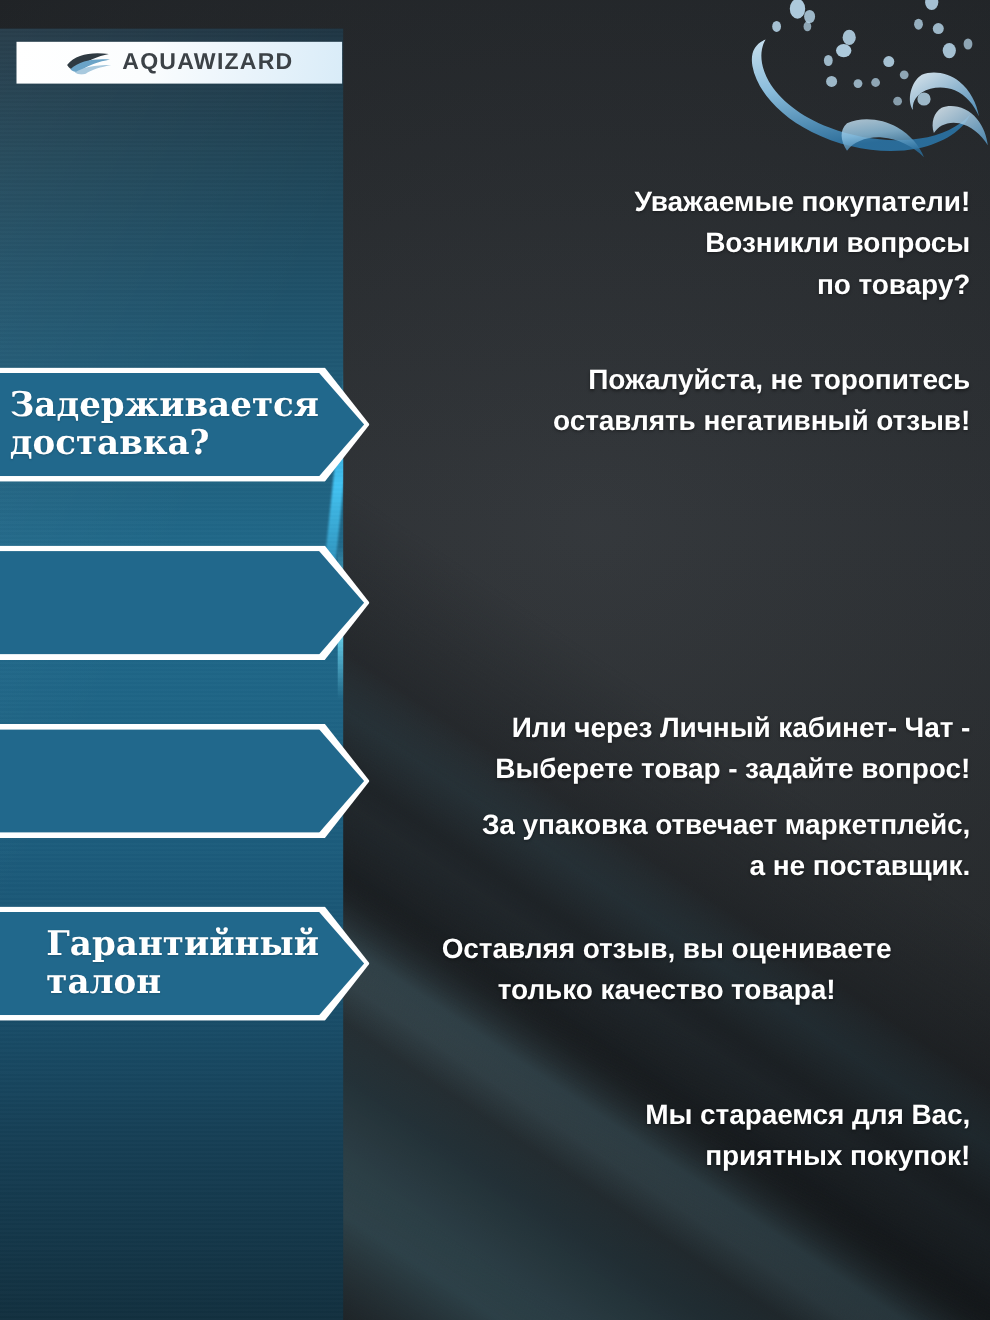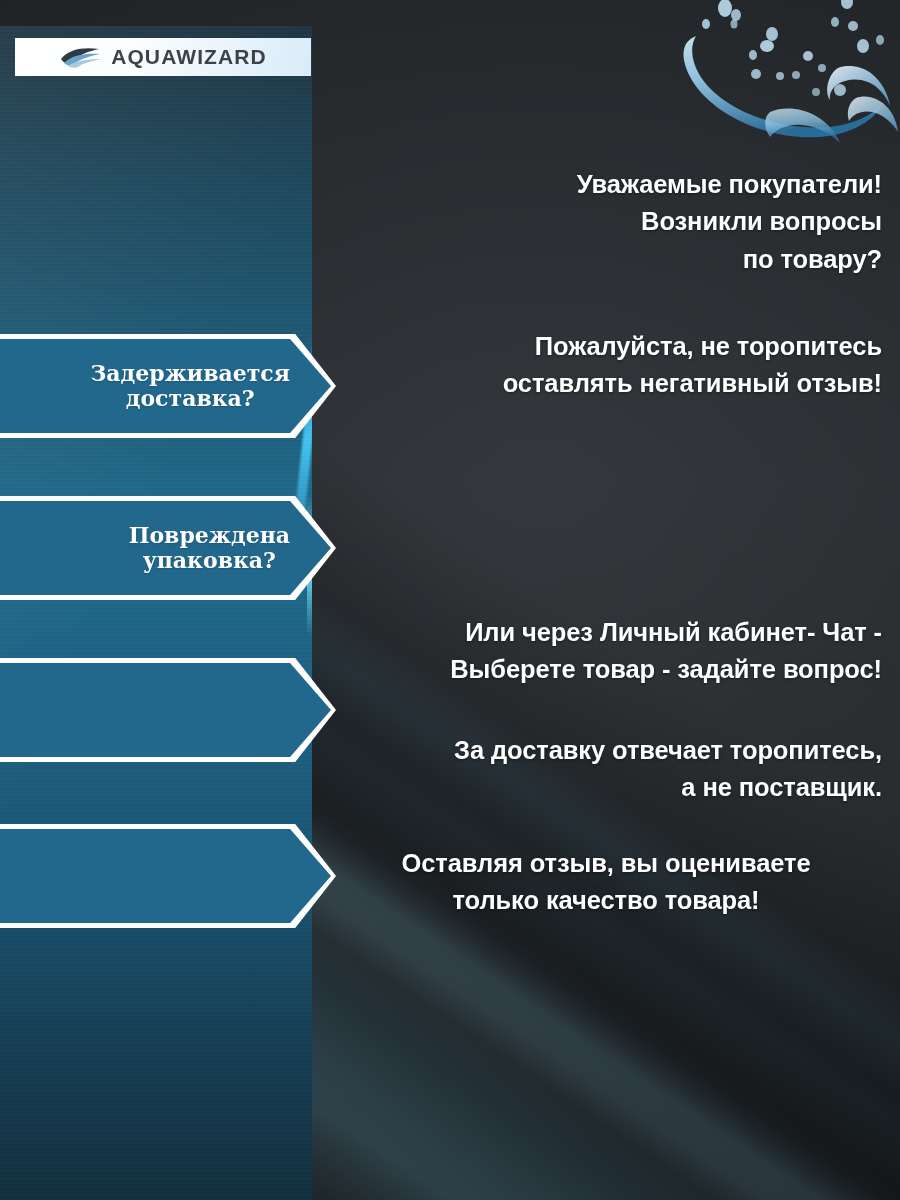--- a/index.html
+++ b/index.html
@@ -150,23 +150,23 @@
     background:#21688c;
     -webkit-clip-path:polygon(0 0, 88% 0, 100% 50%, 88% 100%, 0 100%);
     clip-path:polygon(0 0, 88% 0, 100% 50%, 88% 100%, 0 100%);
   }
   .tab-label{
     position:relative;
     z-index:3;
     color:#ffffff;
     font-family:"DejaVu Serif","Liberation Serif",serif;
     font-weight:bold;
-    font-size:22px;
+    font-size:31px;
     line-height:1.12;
-    text-align:center;
+    text-align:left;
     padding-right:46px;
     padding-left:10px;
     white-space:pre-line;
     text-shadow:0 1px 2px rgba(0,0,0,.18);
   }
 
   #tab-0{ top:334px; height:104px; }
   #tab-1{ top:496px; height:104px; }
   #tab-2{ top:658px; height:104px; }
   #tab-3{ top:824px; height:104px; }
@@ -188,21 +188,21 @@
     font-size:25.5px;
     line-height:1.47;
     text-align:right;
     white-space:pre-line;
     text-shadow:0 1px 3px rgba(0,0,0,.45);
     letter-spacing:-0.1px;
   }
   #para-0{ top:166px; }
   #para-1{ top:328px; }
   #para-2{ top:443px; }
-  #para-3{ top:614px; }
+  #para-3{ top:644px; }
   #para-4{ top:732px; }
   #para-5{ top:845px;text-align:center; }
   #para-6{ top:996px; }
 </style>
 </head>
 <body>
 
 <div class="poster">
 
   <div class="bg-base"></div>
@@ -279,39 +279,41 @@
 
   <div class="tab" id="tab-0">
     <div class="tab-outline"></div>
     <div class="tab-inner"></div>
     <div class="tab-label">Задерживается
 доставка?</div>
   </div>
   <div class="tab" id="tab-1">
     <div class="tab-outline"></div>
     <div class="tab-inner"></div>
-    <div class="tab-label">Повреждена
-упаковка?</div>
   </div>
   <div class="tab" id="tab-2">
     <div class="tab-outline"></div>
     <div class="tab-inner"></div>
   </div>
   <div class="tab" id="tab-3">
     <div class="tab-outline"></div>
     <div class="tab-inner"></div>
+    <div class="tab-label">Гарантийный
+талон</div>
   </div>
 
   <div class="content">
     <div class="para" id="para-0">Уважаемые покупатели!
 Возникли вопросы
 по товару?</div>
     <div class="para" id="para-1">Пожалуйста, не торопитесь
 оставлять негативный отзыв!</div>
     <div class="para" id="para-3">Или через Личный кабинет- Чат -
 Выберете товар - задайте вопрос!</div>
-    <div class="para" id="para-4">За доставку отвечает торопитесь,
+    <div class="para" id="para-4">За упаковка отвечает маркетплейс,
 а не поставщик.</div>
     <div class="para" id="para-5">Оставляя отзыв, вы оцениваете
 только  качество товара!</div>
+    <div class="para" id="para-6">Мы стараемся для Вас,
+приятных покупок!</div>
   </div>
 
 </div>
 
 </body></html>

